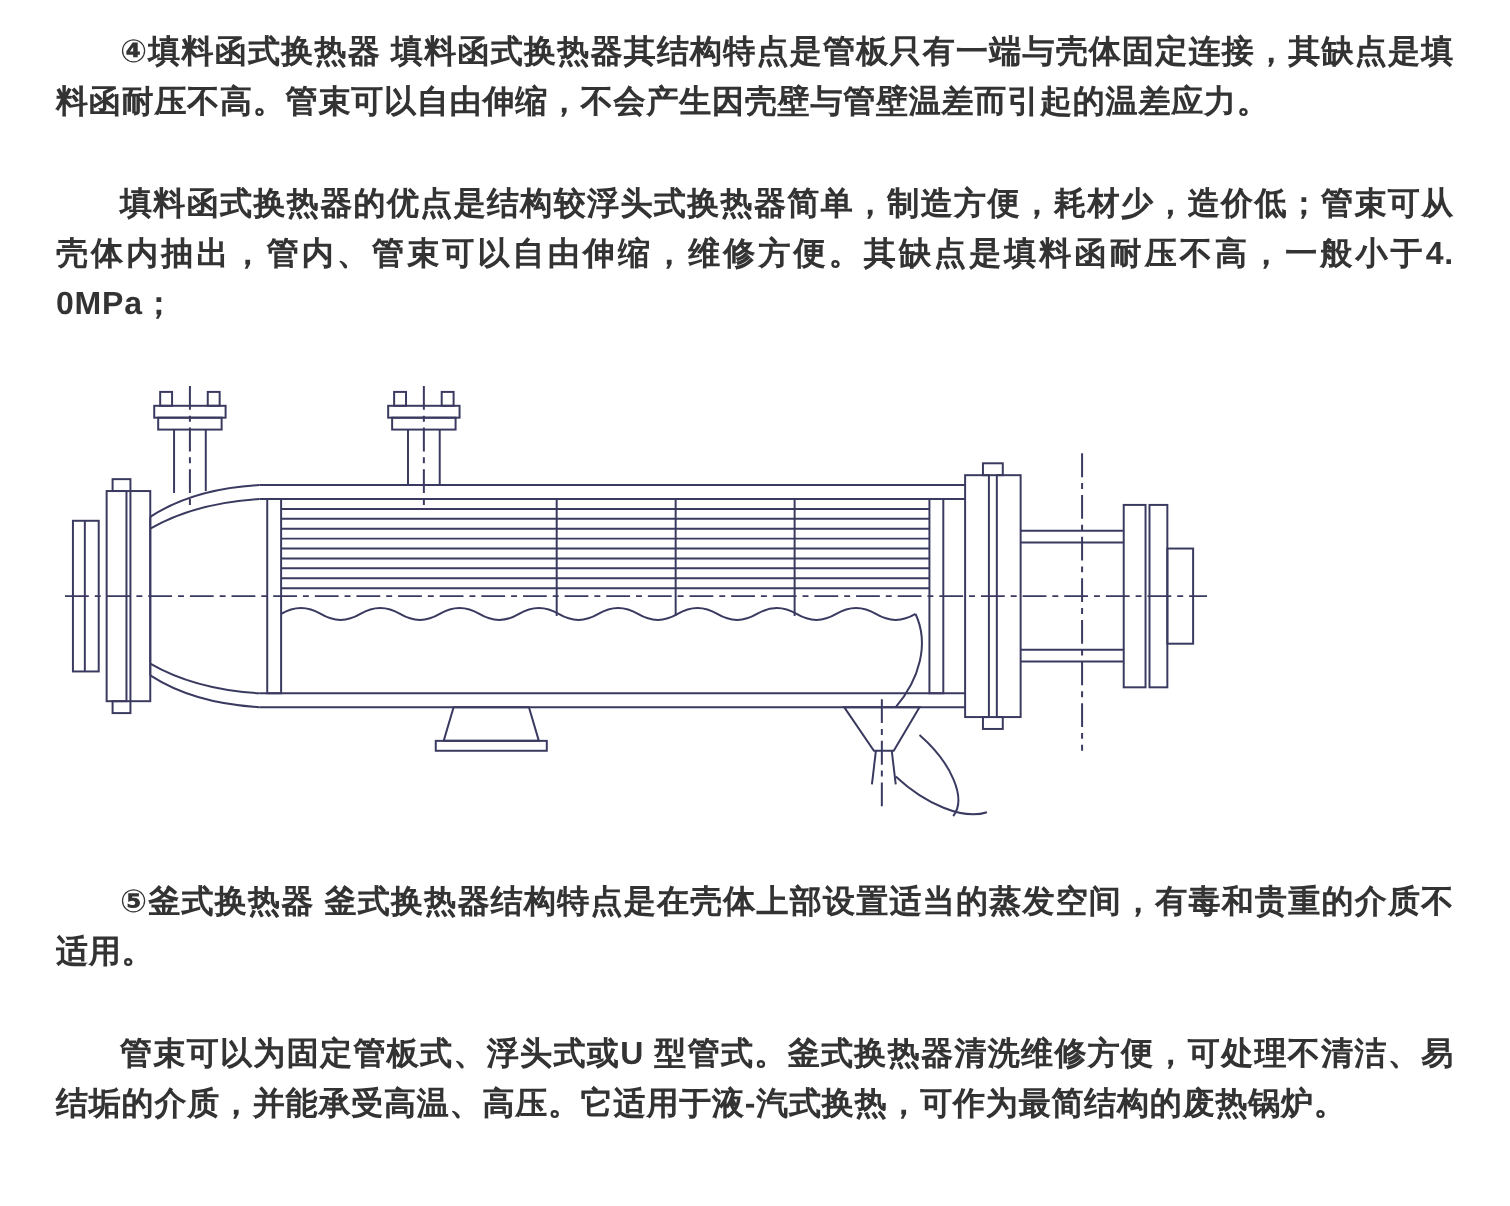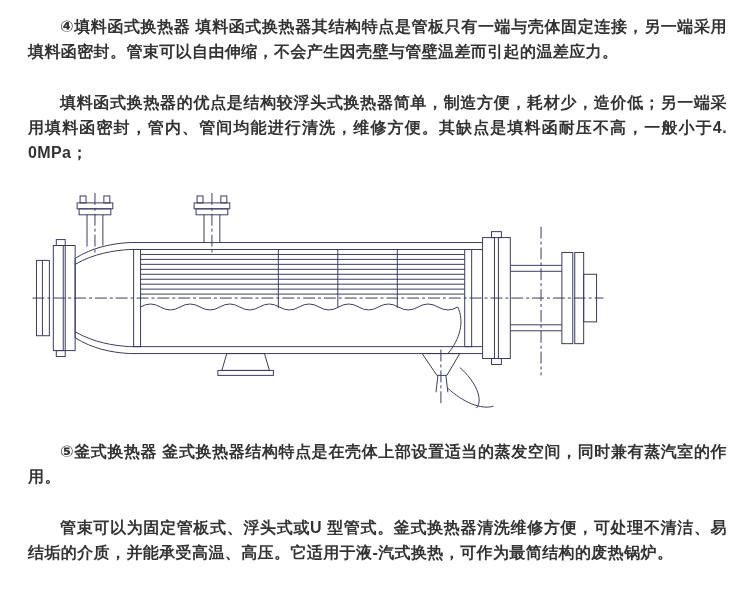--- a/index.html
+++ b/index.html
@@ -33,23 +33,23 @@
   }
   .figure svg {
     display: block;
   }
 </style>
 </head>
 <body>
 
 <main class="page">
 
-  <p class="para">④填料函式换热器 填料函式换热器其结构特点是管板只有一端与壳体固定连接，另一端采用填料函密封。管束可以自由伸缩，不会产生因壳壁与管壁温差而引起的温差应力。</p>
+  <p class="para">④填料函式换热器 填料函式换热器其结构特点是管板只有一端与壳体固定连接，其缺点是填料函耐压不高。管束可以自由伸缩，不会产生因壳壁与管壁温差而引起的温差应力。</p>
 
-  <p class="para">填料函式换热器的优点是结构较浮头式换热器简单，制造方便，耗材少，造价低；另一端采用填料函密封，管内、管间均能进行清洗，维修方便。其缺点是填料函耐压不高，一般小于4. 0MPa；</p>
+  <p class="para">填料函式换热器的优点是结构较浮头式换热器简单，制造方便，耗材少，造价低；管束可从壳体内抽出，管内、管束可以自由伸缩，维修方便。其缺点是填料函耐压不高，一般小于4. 0MPa；</p>
 
 
   <figure class="figure">
     <svg width="580" height="228" viewBox="0 0 580 230" xmlns="http://www.w3.org/2000/svg">
       <g stroke="#3a3a60" stroke-width="1" fill="none">
 
         <g stroke-dasharray="12 3 3 3">
           <path d="M2,108 H578"></path>
           <path d="M65,2 V64"></path>
           <path d="M183,2 V62"></path>
@@ -142,17 +142,17 @@
           <line x1="411" y1="186" x2="409" y2="203"></line>
           <line x1="419" y1="186" x2="421" y2="203"></line>
           <path d="M433,178 C449,192 457,210 450,219"></path>
           <path d="M421,199 C436,213 455,221 467,217"></path>
         </g>
 
       </g>
     </svg>
   </figure>
 
-  <p class="para">⑤釜式换热器 釜式换热器结构特点是在壳体上部设置适当的蒸发空间，同时兼有蒸汽室的作用。</p>
+  <p class="para">⑤釜式换热器 釜式换热器结构特点是在壳体上部设置适当的蒸发空间，有毒和贵重的介质不适用。</p>
 
   <p class="para">管束可以为固定管板式、浮头式或U 型管式。釜式换热器清洗维修方便，可处理不清洁、易结垢的介质，并能承受高温、高压。它适用于液-汽式换热，可作为最简结构的废热锅炉。</p>
 
 </main>
 
 </body></html>

